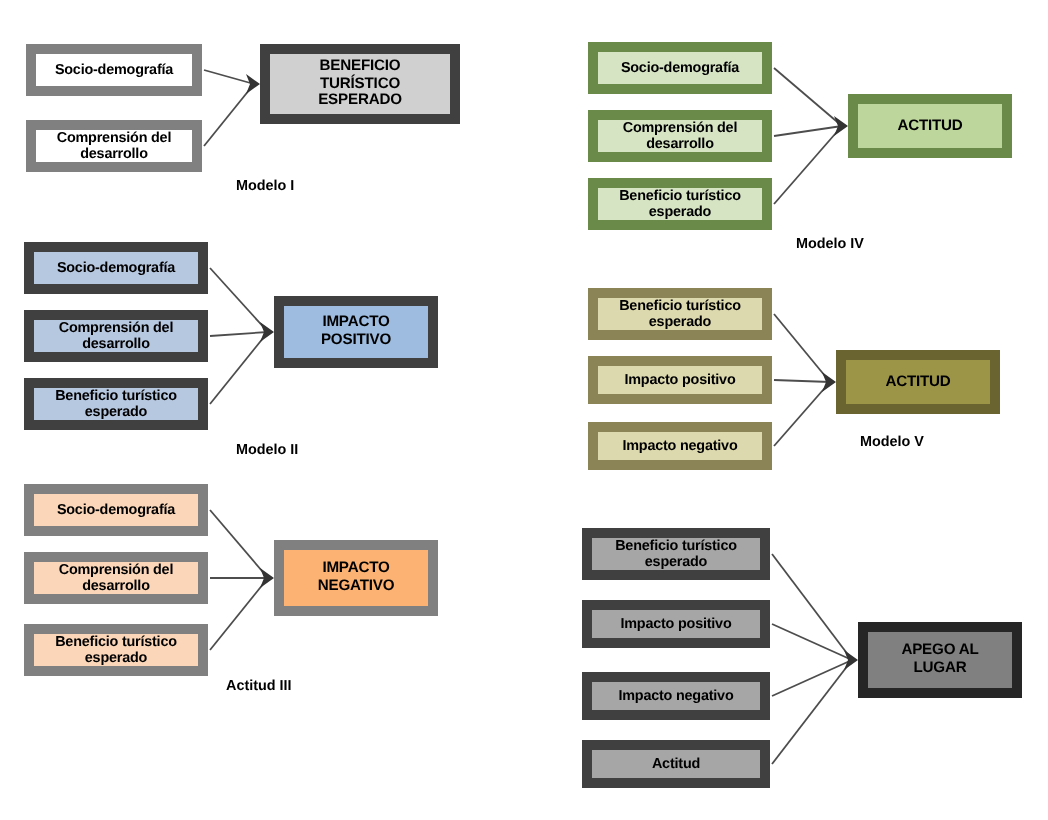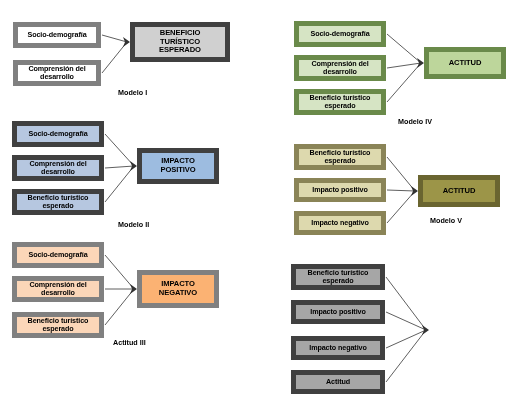--- a/index.html
+++ b/index.html
@@ -196,15 +196,19 @@
       </div>
       <div class="node src" style="left: 291px; top: 300px; width: 94px; height: 24px; background: rgb(166, 166, 166); border-color: rgb(64, 64, 64);">
         <span class="lbl">Impacto positivo</span>
       </div>
       <div class="node src" style="left: 291px; top: 336px; width: 94px; height: 24px; background: rgb(166, 166, 166); border-color: rgb(64, 64, 64);">
         <span class="lbl">Impacto negativo</span>
       </div>
       <div class="node src" style="left: 291px; top: 370px; width: 94px; height: 24px; background: rgb(166, 166, 166); border-color: rgb(64, 64, 64);">
         <span class="lbl">Actitud</span>
       </div>
+      <div class="node tgt" style="left: 429px; top: 311px; width: 82px; height: 38px; background: rgb(128, 128, 128); border-color: rgb(38, 38, 38);">
+        <span class="lbl">APEGO AL
+LUGAR</span>
+      </div>
       <div class="model-label" style="left: 400px; top: 379px; margin-top: 36px;">Modelo VI</div>
     </div>
   </div>
 
 </body></html>

